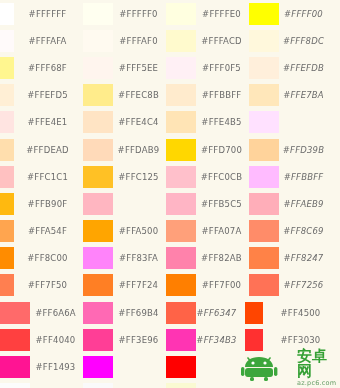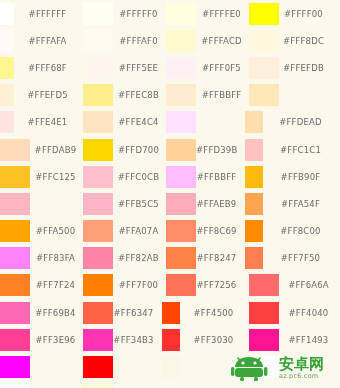--- a/index.html
+++ b/index.html
@@ -46,30 +46,31 @@
     text-align: center;
     font-size: 8.5px;
     letter-spacing: 0.2px;
     color: #6b6b6b;
     font-family: "DejaVu Sans", sans-serif;
     white-space: nowrap;
     padding-right: 2px;
   }
   .col4 .hexlabel {
     padding-right: 12px;
+    font-style: italic;
   }
   #watermark {
     position: absolute;
-    right: 13px;
+    right: 3px;
     bottom: 2px;
     width: 96px;
     height: 36px;
     display: flex;
     align-items: center;
-    gap: 8px;
+    gap: 16px;
     pointer-events: none;
   }
   #wm-robot { flex: 0 0 auto; }
   #wm-text {
     display: flex;
     flex-direction: column;
     line-height: 1;
   }
   #wm-cn {
     font-size: 15px;
@@ -145,28 +146,33 @@
     <div class="swatch-cell col2">
       <div class="chip" style="background: rgb(255, 236, 139);"></div>
       <div class="hexlabel">#FFEC8B</div>
     </div>
     <div class="swatch-cell col3">
       <div class="chip" style="background: rgb(255, 235, 205);"></div>
       <div class="hexlabel">#FFBBFF</div>
     </div>
     <div class="swatch-cell col4">
       <div class="chip" style="background: rgb(255, 231, 186);"></div>
+      <div class="hexlabel">#FFE7BA</div>
     </div>
     <div class="swatch-cell col1">
       <div class="chip" style="background: rgb(255, 228, 225);"></div>
       <div class="hexlabel">#FFE4E1</div>
     </div>
     <div class="swatch-cell col2">
       <div class="chip" style="background: rgb(255, 228, 196);"></div>
       <div class="hexlabel">#FFE4C4</div>
+    </div>
+    <div class="swatch-cell col3">
+      <div class="chip" style="background: rgb(255, 228, 181);"></div>
+      <div class="hexlabel">#FFE4B5</div>
     </div>
     <div class="swatch-cell col4">
       <div class="chip" style="background: rgb(255, 225, 255);"></div>
     </div>
     <div class="swatch-cell col1">
       <div class="chip" style="background: rgb(255, 222, 173);"></div>
       <div class="hexlabel">#FFDEAD</div>
     </div>
     <div class="swatch-cell col2">
       <div class="chip" style="background: rgb(255, 218, 185);"></div>

